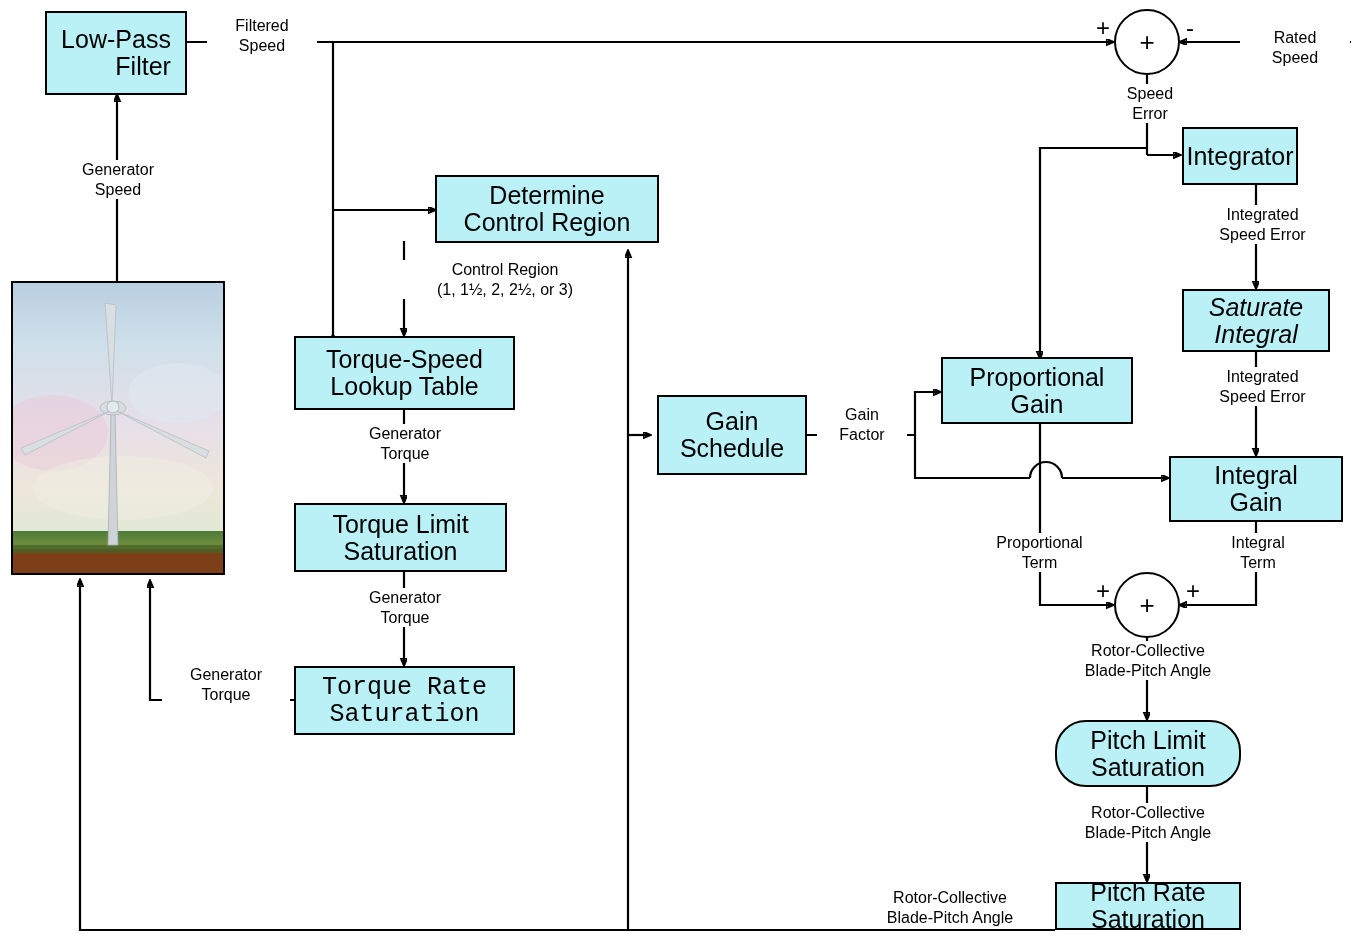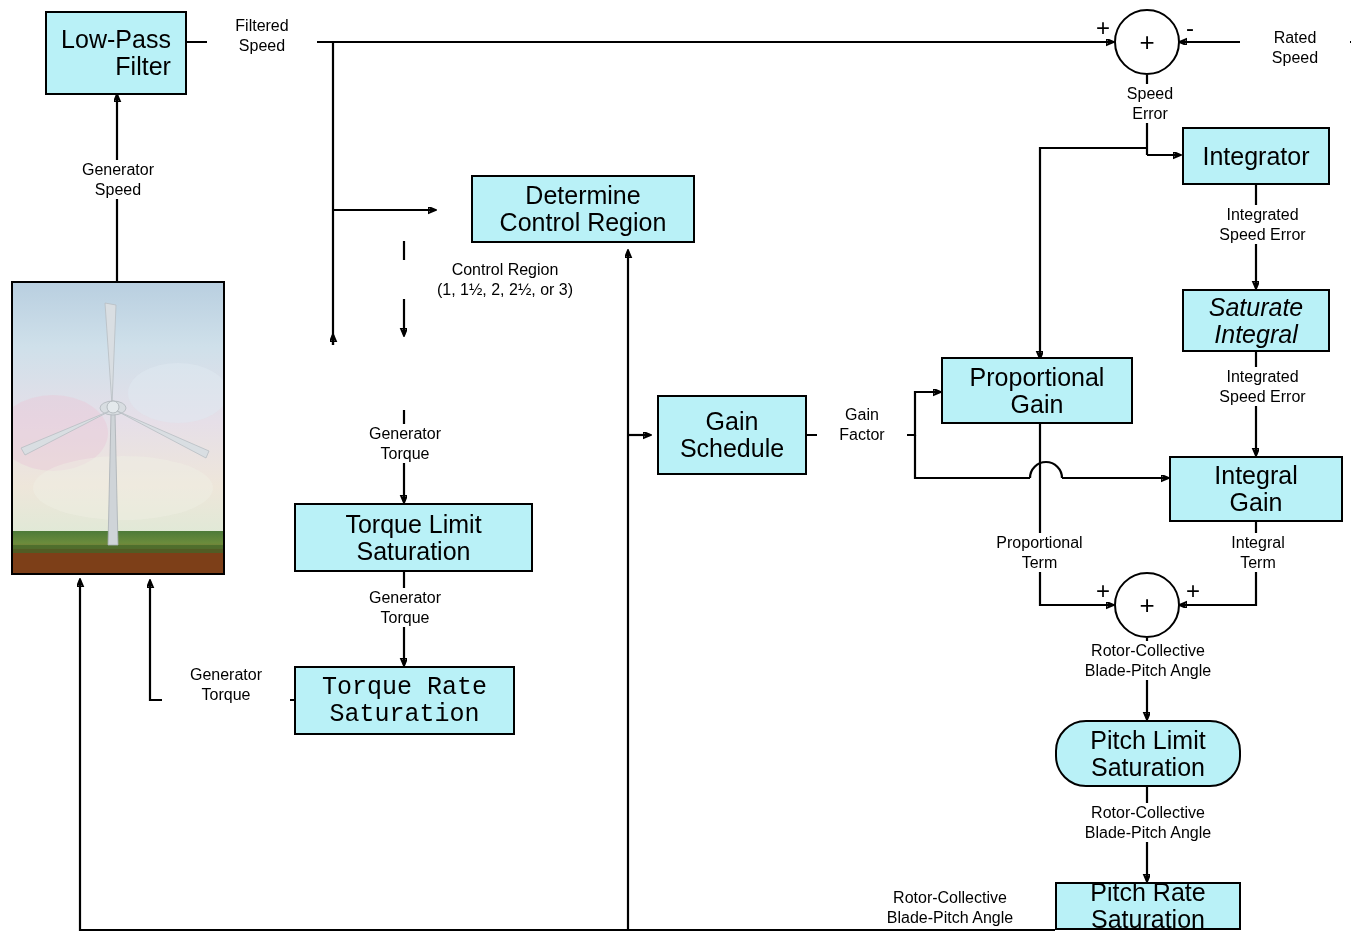--- a/index.html
+++ b/index.html
@@ -141,37 +141,39 @@
     <line x1="1147" y1="638" x2="1147" y2="719" marker-end="url(#arw)"></line>
 
     <line x1="1147" y1="786" x2="1147" y2="881" marker-end="url(#arw)"></line>
 
     <polyline points="1055,930 80,930 80,700 80,580" marker-end="url(#arw)"></polyline>
   </svg>
 
   <div class="box" style="left:45px; top:11px; width:142px; height:84px;text-align:right;">Low-Pass
 Filter</div>
 
-  <div class="box" style="left:435px; top:175px; width:224px; height:68px;margin-left:36px;">Determine
+  <div class="box" style="left:435px; top:175px; width:224px; height:68px;">Determine
 Control Region</div>
 
-
-  <div class="box" style="left:294px; top:503px; width:239px; height:69px;">Torque Limit
+  <div class="box" style="left:294px; top:336px; width:221px; height:74px;">Torque-Speed
+Lookup Table</div>
+
+  <div class="box" style="left:294px; top:503px; width:213px; height:69px;">Torque Limit
 Saturation</div>
 
   <div class="box" style="left:294px; top:666px; width:221px; height:69px;font-family:Liberation Mono, monospace;">Torque Rate
 Saturation</div>
 
   <div class="box" style="left:657px; top:395px; width:150px; height:80px;">Gain
 Schedule</div>
 
   <div class="box" style="left:941px; top:357px; width:192px; height:67px;">Proportional
 Gain</div>
 
-  <div class="box" style="left:1182px; top:127px; width:148px; height:58px;">Integrator</div>
+  <div class="box" style="left:1182px; top:127px; width:116px; height:58px;">Integrator</div>
 
   <div class="box" style="left:1182px; top:289px; width:148px; height:63px;font-style:italic;">Saturate
 Integral</div>
 
   <div class="box" style="left:1169px; top:456px; width:174px; height:66px;">Integral
 Gain</div>
 
   <div class="box" style="left:1055px; top:720px; width:186px; height:67px;border-radius:31px;">Pitch Limit
 Saturation</div>
 

